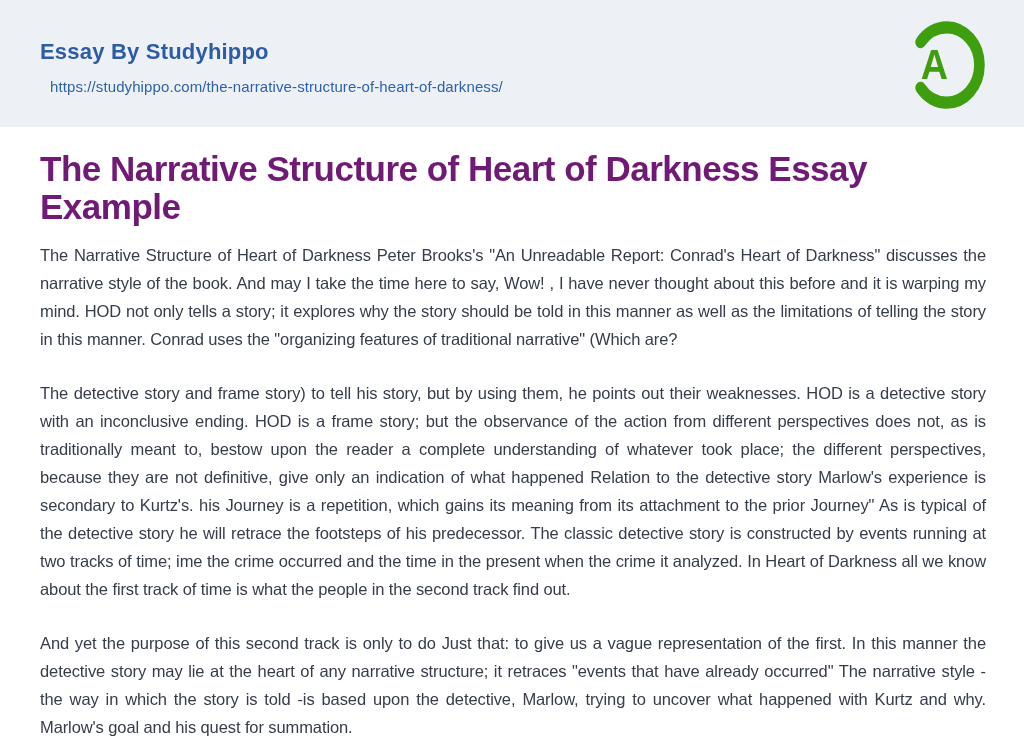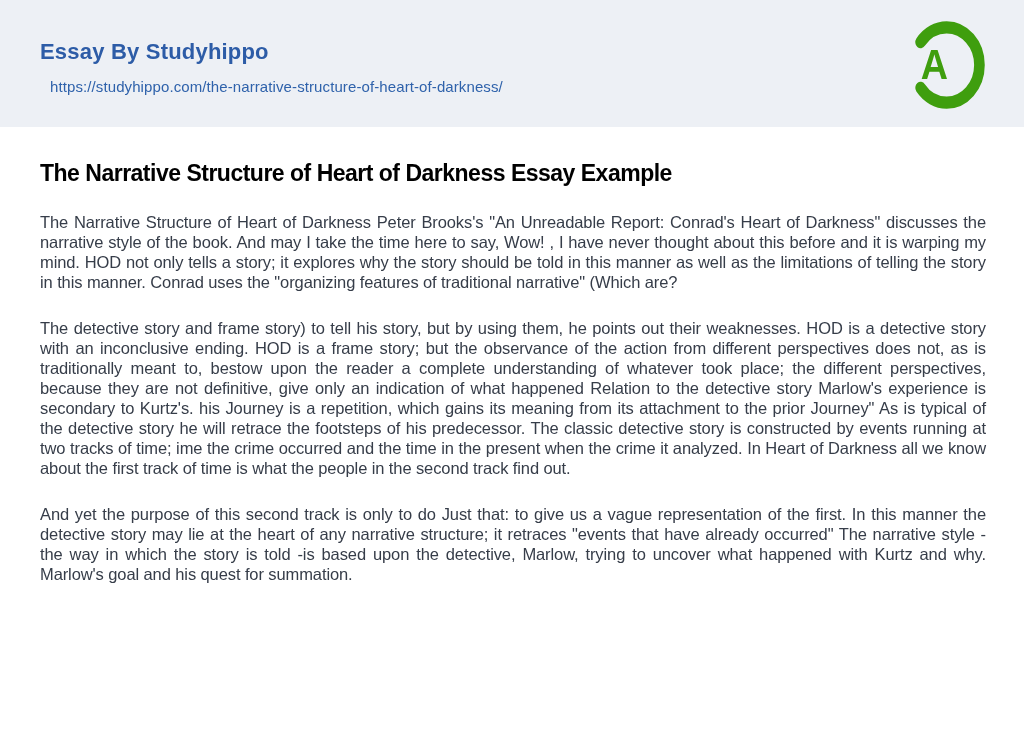--- a/index.html
+++ b/index.html
@@ -32,32 +32,32 @@
     font-weight: 400;
     text-decoration: none;
     cursor: pointer;
     letter-spacing: 0.1px;
     margin-left: 10px;
   }
   .logo { width: 82px; height: 94px; flex: 0 0 auto; margin-top: 2px; }
   .logo svg { width: 100%; height: 100%; display: block; }
   main { padding: 23px 38px 0 40px; }
   .article-title {
-    color: #000000;
-    font-size: 23px;
+    color: #701a75;
+    font-size: 35px;
     font-weight: 700;
-    line-height: 47px;
+    line-height: 38px;
     letter-spacing: -0.5px;
     max-width: 900px;
     margin-bottom: 15px;
   }
   .article-paragraph {
     color: #363d49;
     font-size: 16.5px;
-    line-height: 20px;
+    line-height: 28px;
     text-align: justify;
     letter-spacing: -0.1px;
     margin-bottom: 26px;
   }
 </style>
 </head>
 <body>
 
 <header class="page-header">
   <div class="header-text">

